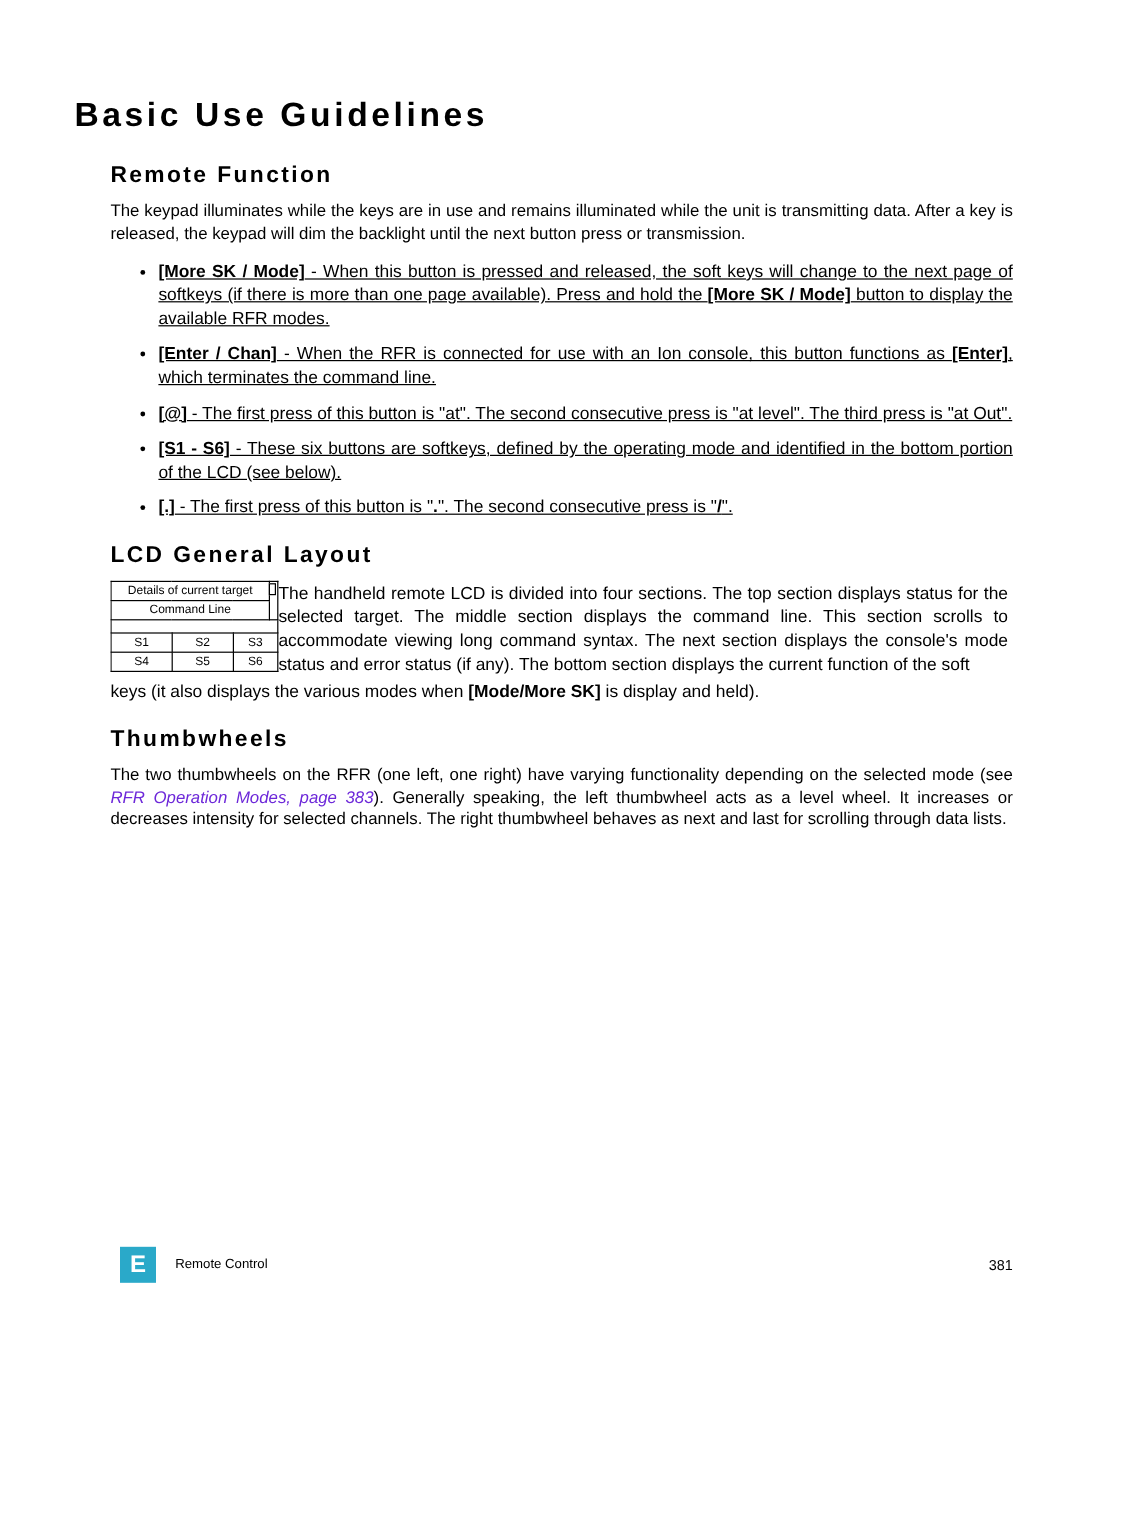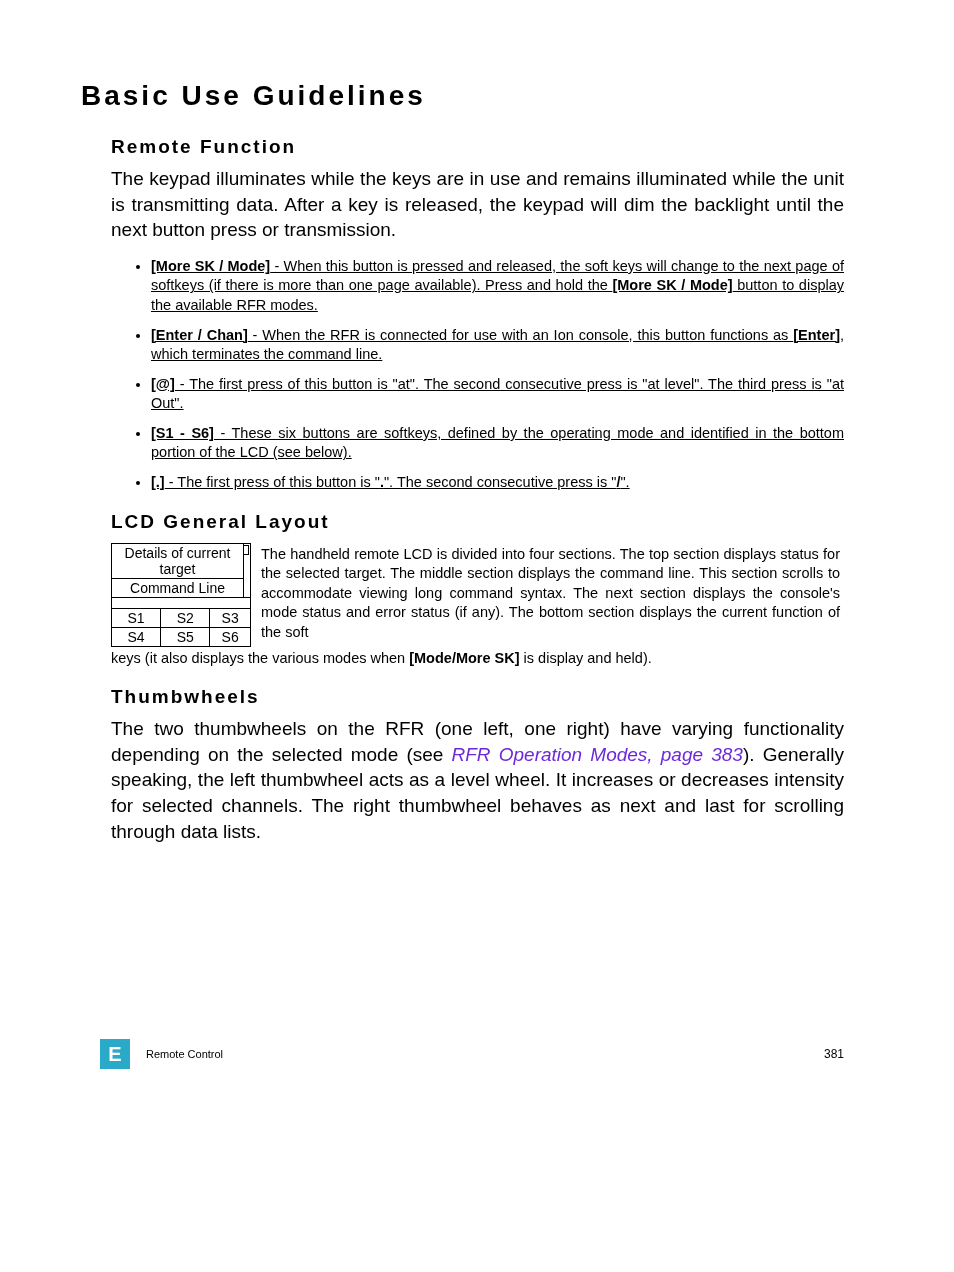--- a/index.html
+++ b/index.html
@@ -6,37 +6,37 @@
     font-family: Arial, Helvetica, sans-serif;
     margin: 0;
     padding: 0;
     background: #fff;
     color: #000;
   }
   .page {
     width: 954px;
     height: 1124px;
     position: relative;
-    padding: 80px 110px 0 81px;
+    padding: 80px 110px 0 62px;
     box-sizing: border-box;
   }
   h1 {
     font-size: 28px;
     font-weight: bold;
     letter-spacing: 3px;
     margin: 0 0 24px 0;
   }
   h2 {
     font-size: 19px;
     font-weight: bold;
     letter-spacing: 2px;
     margin: 18px 0 8px 30px;
   }
   p {
-    font-size: 19px;
+    font-size: 14px;
     line-height: 1.35;
     margin: 0 0 14px 30px;
     text-align: justify;
   }
   ul {
     margin: 0 0 14px 30px;
     padding-left: 40px;
   }
   li {
     font-size: 14.5px;
@@ -47,22 +47,22 @@
   }
   .bold { font-weight: bold; }
   .link { color: #6d28d9; font-style: italic; }
   .lcd-section {
     margin-left: 30px;
     overflow: hidden;
   }
   .lcd-diagram {
     float: left;
     width: 140px;
-    margin: 2px 10px 2px 0;
-    font-size: 14px;
+    margin: 2px 0 2px 0;
+    font-size: 10px;
     border-collapse: collapse;
   }
   .lcd-diagram td {
     border: 1px solid #000;
     text-align: center;
     padding: 1px 2px;
     height: 13px;
     position: relative;
   }
   .lcd-diagram .scroll-cell {

